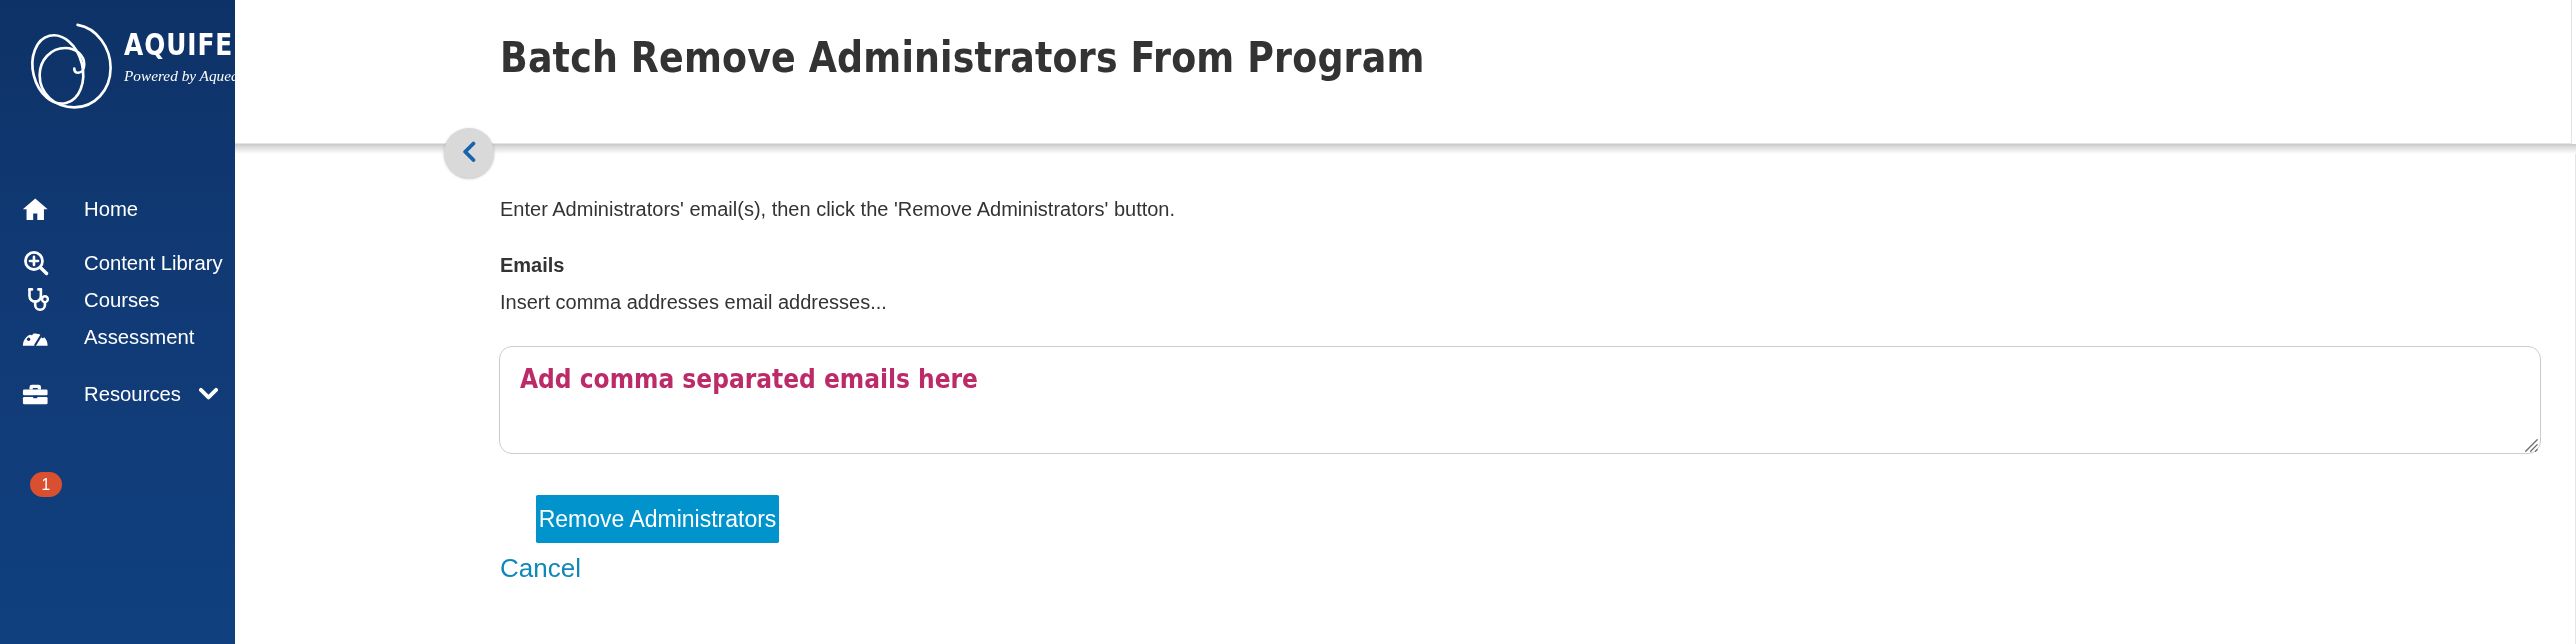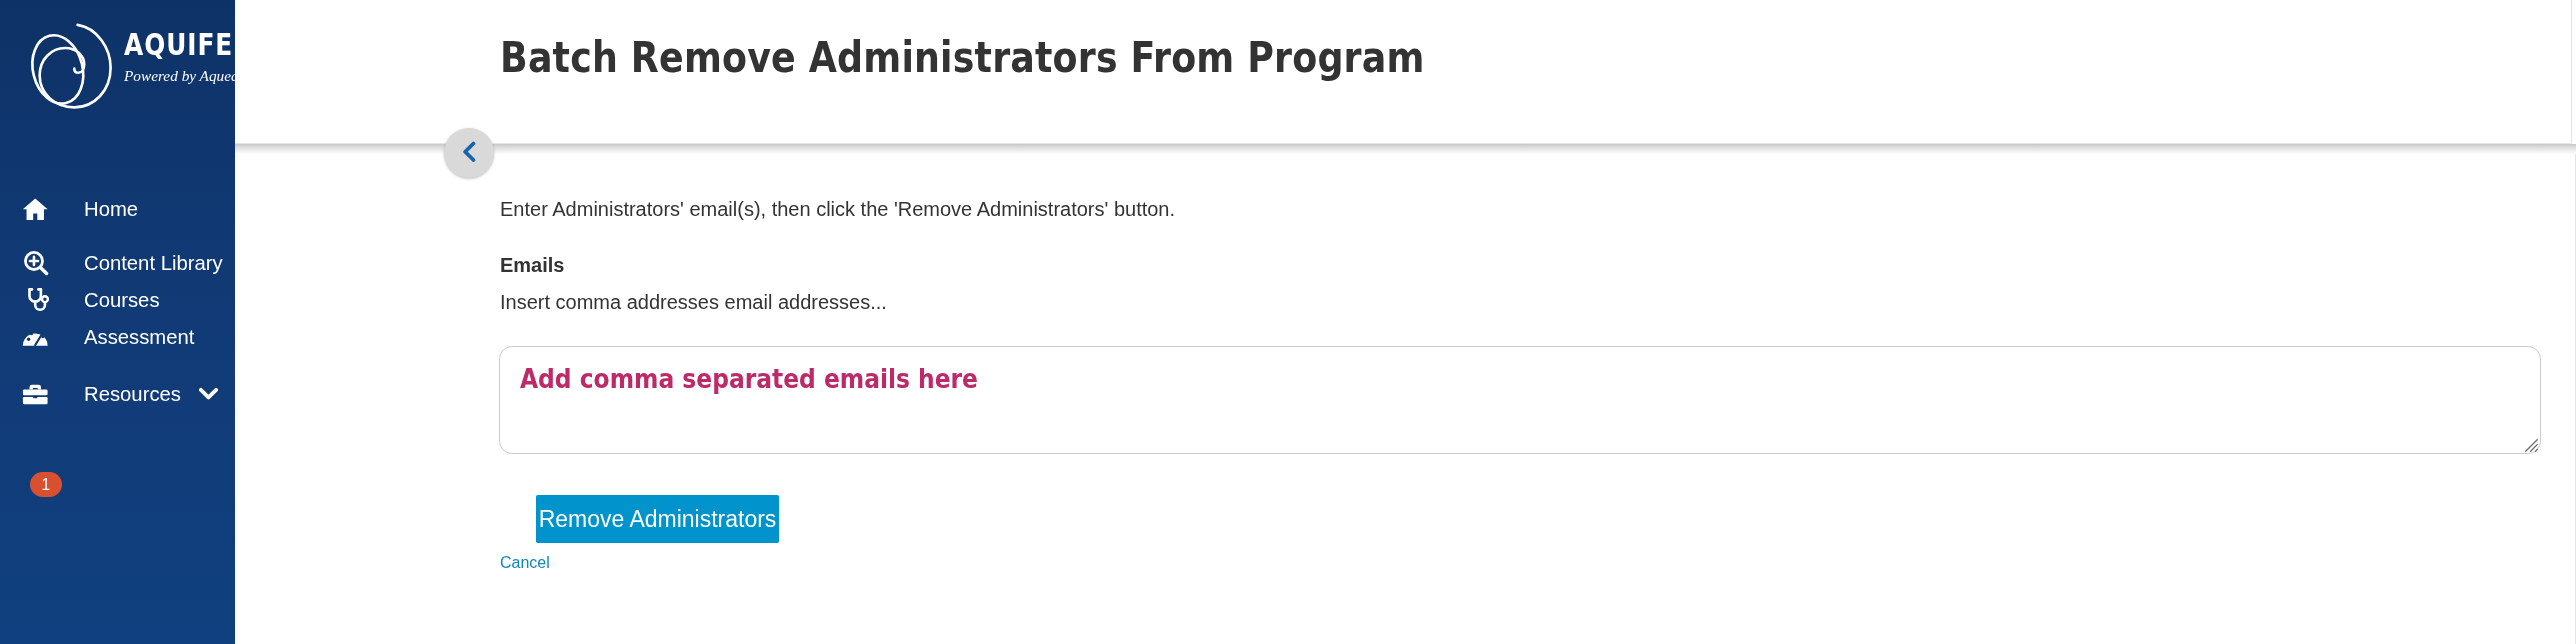--- a/index.html
+++ b/index.html
@@ -277,21 +277,21 @@
     justify-content: center;
     padding: 0;
     margin-left: 37px;
   }
 
   #cancel-link {
     position: absolute;
     left: 265px;
     top: 401px;
     color: #0f87b8;
-    font-size: 16px;
+    font-size: 26px;
     line-height: 1;
     text-decoration: none;
     cursor: pointer;
   }
 </style>
 </head>
 <body>
 
 <div id="app">
 

